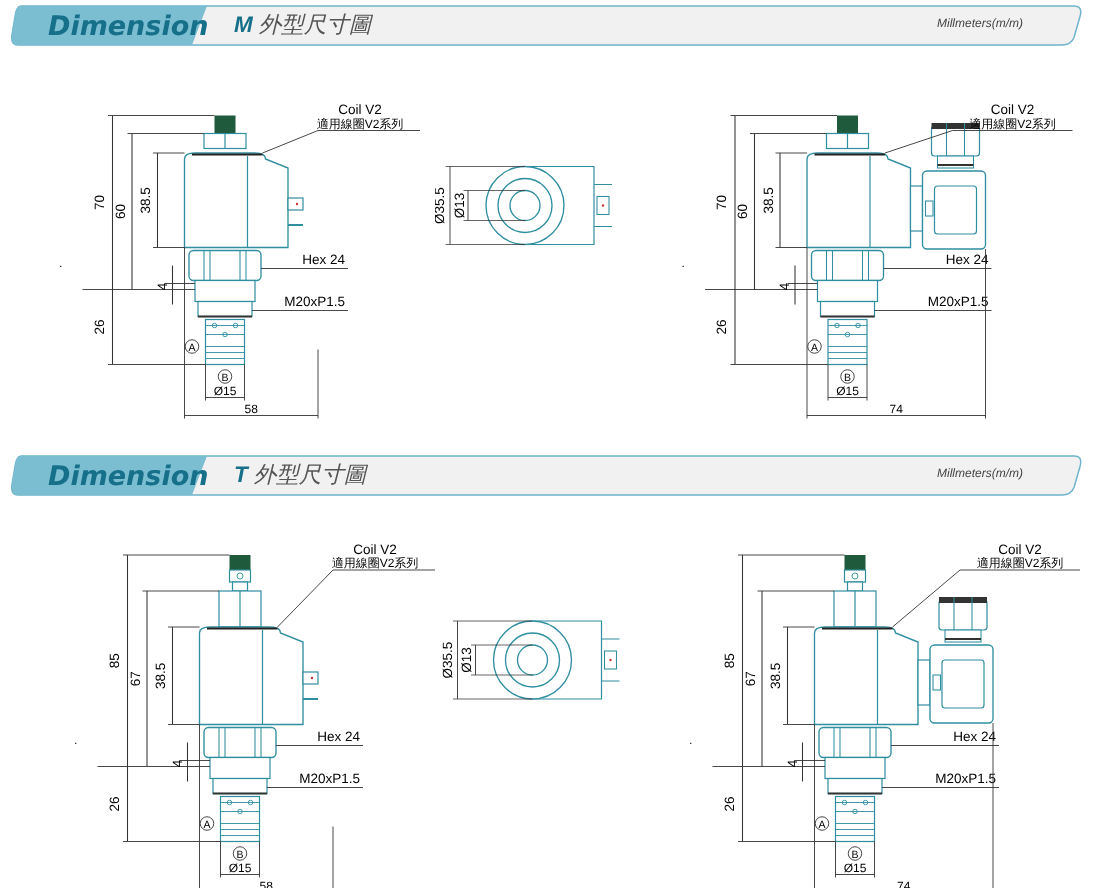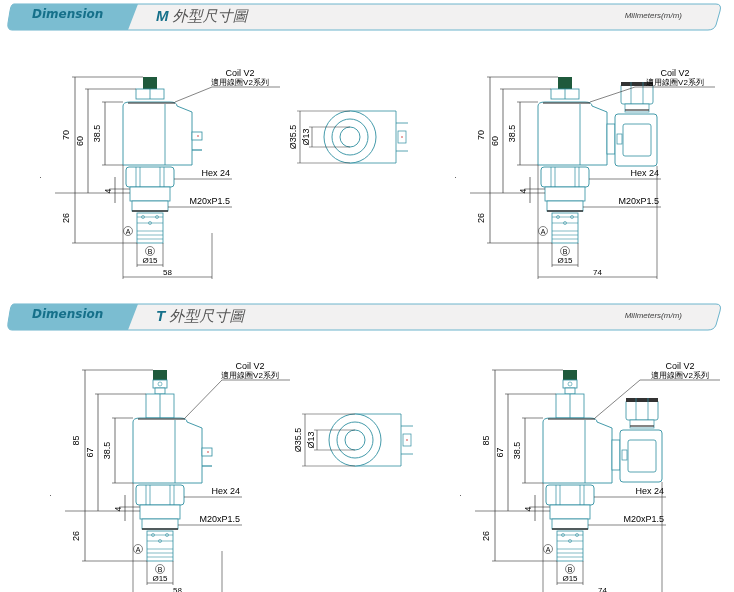--- a/index.html
+++ b/index.html
@@ -1,19 +1,19 @@
 <!DOCTYPE html>
 <html><head>
 <meta charset="utf-8">
 <style>
   html, body { margin:0; padding:0; background:#ffffff; }
   body { width:734px; height:592px; position:relative; overflow:hidden; font-family:"Liberation Sans", sans-serif; }
   .banner { position:absolute; left:6px; width:716px; height:26px; }
   .banner svg { position:absolute; left:0; top:0; }
-  .banner .tab-label { position:absolute; left:26px; top:4px; font-family:"DejaVu Sans", sans-serif; font-weight:bold; font-style:italic; font-size:12px; color:#16708a; }
+  .banner .tab-label { position:absolute; left:26px; top:4px; font-family:"DejaVu Sans", sans-serif; font-weight:bold; font-style:italic; font-size:18px; color:#16708a; }
   .banner .title { position:absolute; left:150px; top:4px; font-size:15px; color:#555; font-style:italic; }
   .banner .title b { color:#16708a; font-weight:bold; margin-right:4px; }
   .banner .units { position:absolute; right:40px; top:8px; font-size:8px; font-style:italic; color:#444; }
 </style>
 </head>
 <body>
 
 <div class="banner" style="top:3px;">
   <svg width="716" height="28">
     <path d="M8,1 L710,1 Q716,1 714,8 L710,22 Q708,27 702,27 L6,27 Q1,27 2,20 L4,8 Q5,1 8,1 Z" fill="#f2f1f1" stroke="#6db4cc" stroke-width="1"></path>

